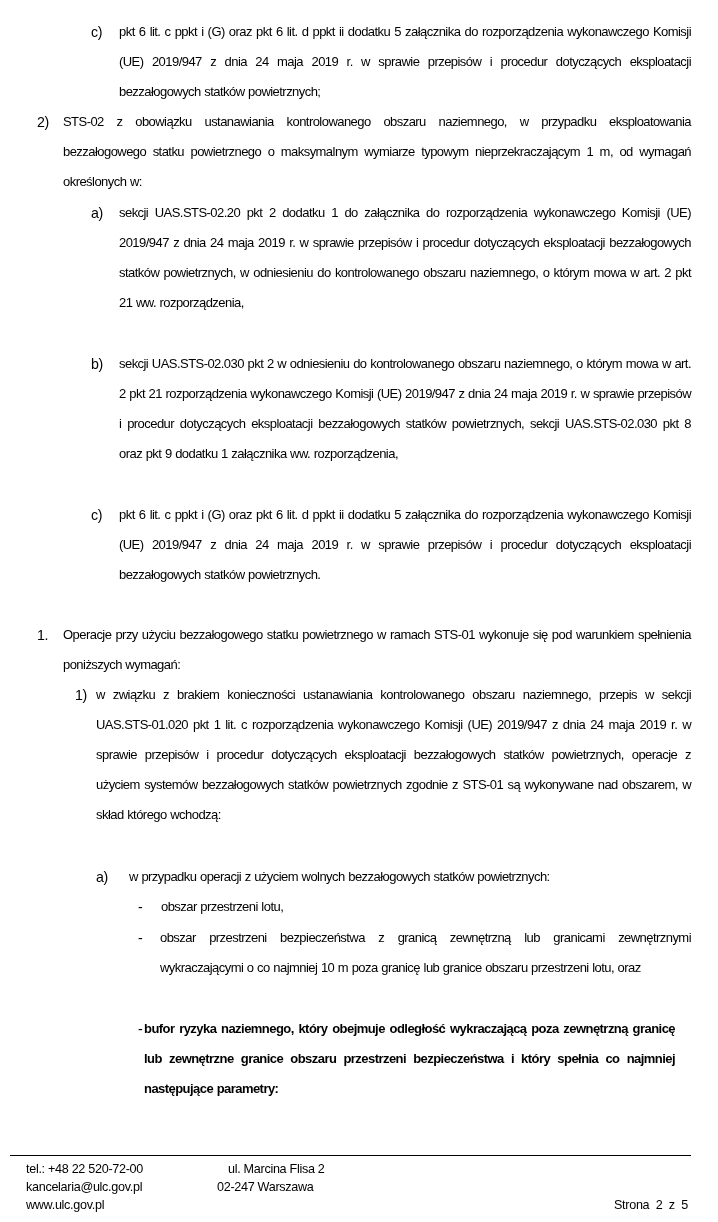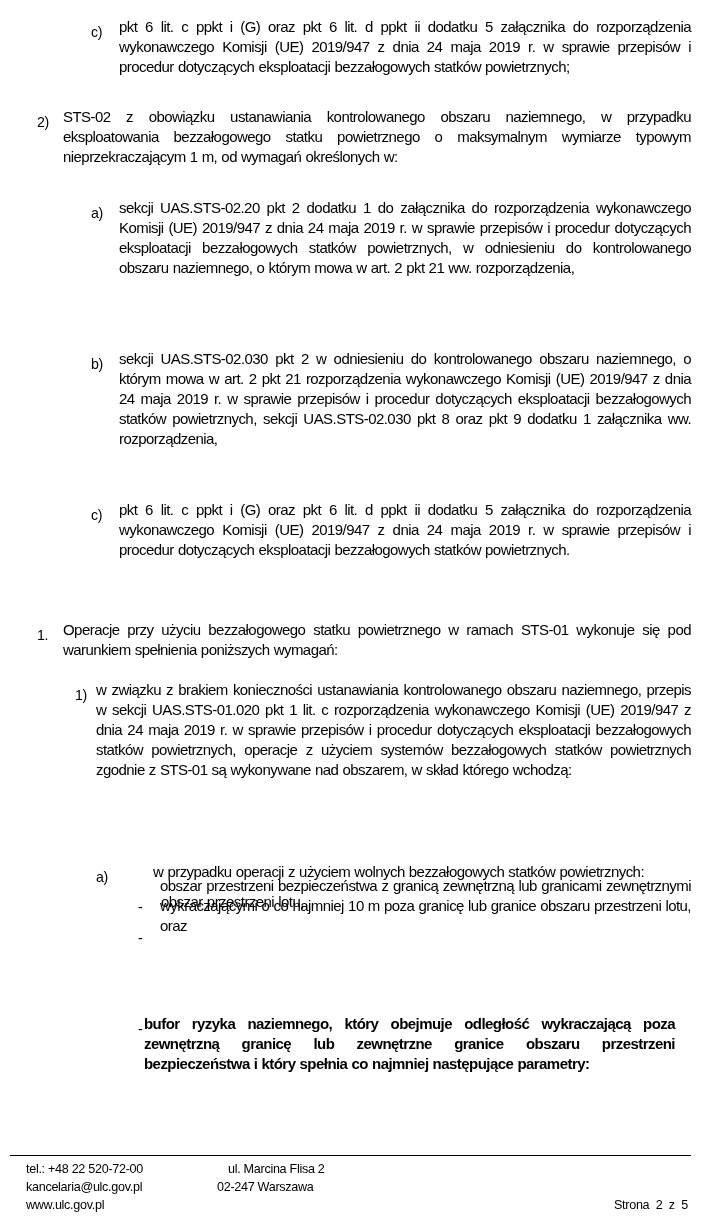--- a/index.html
+++ b/index.html
@@ -2,21 +2,21 @@
 <html><head>
 <meta charset="utf-8">
 <style>
   html, body { margin: 0; padding: 0; background: #ffffff; }
   body { width: 718px; height: 1222px; position: relative; overflow: hidden;
          font-family: "Liberation Sans", sans-serif; color: #000; }
   .page { position: absolute; left: 0; top: 0; width: 718px; height: 1222px; }
   .item { position: absolute; }
   .marker { position: absolute; font-size: 14.2px; line-height: 30px; white-space: nowrap;
             letter-spacing: -0.35px; }
-  .para { position: absolute; font-size: 15px; line-height: 20px; text-align: justify;
+  .para { position: absolute; font-size: 13px; line-height: 30px; text-align: justify;
           letter-spacing: -0.55px; word-spacing: 0.5px; }
   .footer-rule { position: absolute; left: 10px; width: 681px; top: 1155px; height: 0;
                  border-top: 1px solid #000; }
   .foot { position: absolute; font-size: 12.6px; line-height: 18.5px; letter-spacing: -0.3px; white-space: nowrap; margin-left: 16px; }
 </style>
 </head>
 <body>
 
 <div class="page">
 
@@ -50,31 +50,31 @@
     <div class="para" style="left:63px; top:620px; width:628px;">Operacje przy użyciu bezzałogowego statku powietrznego w ramach STS-01 wykonuje się pod warunkiem spełnienia poniższych wymagań:</div>
   </div>
 
   <div class="item">
     <span class="marker" style="left:75px; top:680px;">1)</span>
     <div class="para" style="left:96px; top:680px; width:595px;">w związku z brakiem konieczności ustanawiania kontrolowanego obszaru naziemnego, przepis w sekcji UAS.STS-01.020 pkt 1 lit. c rozporządzenia wykonawczego Komisji (UE) 2019/947 z dnia 24 maja 2019 r. w sprawie przepisów i procedur dotyczących eksploatacji bezzałogowych statków powietrznych, operacje z użyciem systemów bezzałogowych statków powietrznych zgodnie z STS-01 są wykonywane nad obszarem, w skład którego wchodzą:</div>
   </div>
 
   <div class="item">
     <span class="marker" style="left:96px; top:862px;">a)</span>
-    <div class="para" style="left:129px; top:862px; width:562px;margin-left:24px;">w przypadku operacji z użyciem wolnych bezzałogowych statków powietrznych:</div>
+    <div class="para" style="left:129px; top:862px; width:562px;">w przypadku operacji z użyciem wolnych bezzałogowych statków powietrznych:</div>
   </div>
 
   <div class="item">
     <span class="marker" style="left:138px; top:892px;">-</span>
     <div class="para" style="left:161px; top:892px; width:531px;">obszar przestrzeni lotu,</div>
   </div>
 
   <div class="item">
     <span class="marker" style="left:138px; top:923px;">-</span>
-    <div class="para" style="left:160px; top:876px; width:531px;">obszar przestrzeni bezpieczeństwa z granicą zewnętrzną lub granicami zewnętrznymi wykraczającymi o co najmniej 10 m poza granicę lub granice obszaru przestrzeni lotu, oraz</div>
+    <div class="para" style="left:160px; top:923px; width:531px;">obszar przestrzeni bezpieczeństwa z granicą zewnętrzną lub granicami zewnętrznymi wykraczającymi o co najmniej 10 m poza granicę lub granice obszaru przestrzeni lotu, oraz</div>
   </div>
 
   <div class="item">
     <span class="marker" style="left:138px; top:1014px;">-</span>
     <div class="para" style="left:144px; top:1014px; width:531px;font-weight:bold;">bufor ryzyka naziemnego, który obejmuje odległość wykraczającą poza zewnętrzną granicę lub zewnętrzne granice obszaru przestrzeni bezpieczeństwa i który spełnia co najmniej następujące parametry:</div>
   </div>
 
   <div class="footer-rule"></div>
 
   <div class="foot" style="left:10px; top:1160px;">tel.: +48 22 520-72-00</div>

